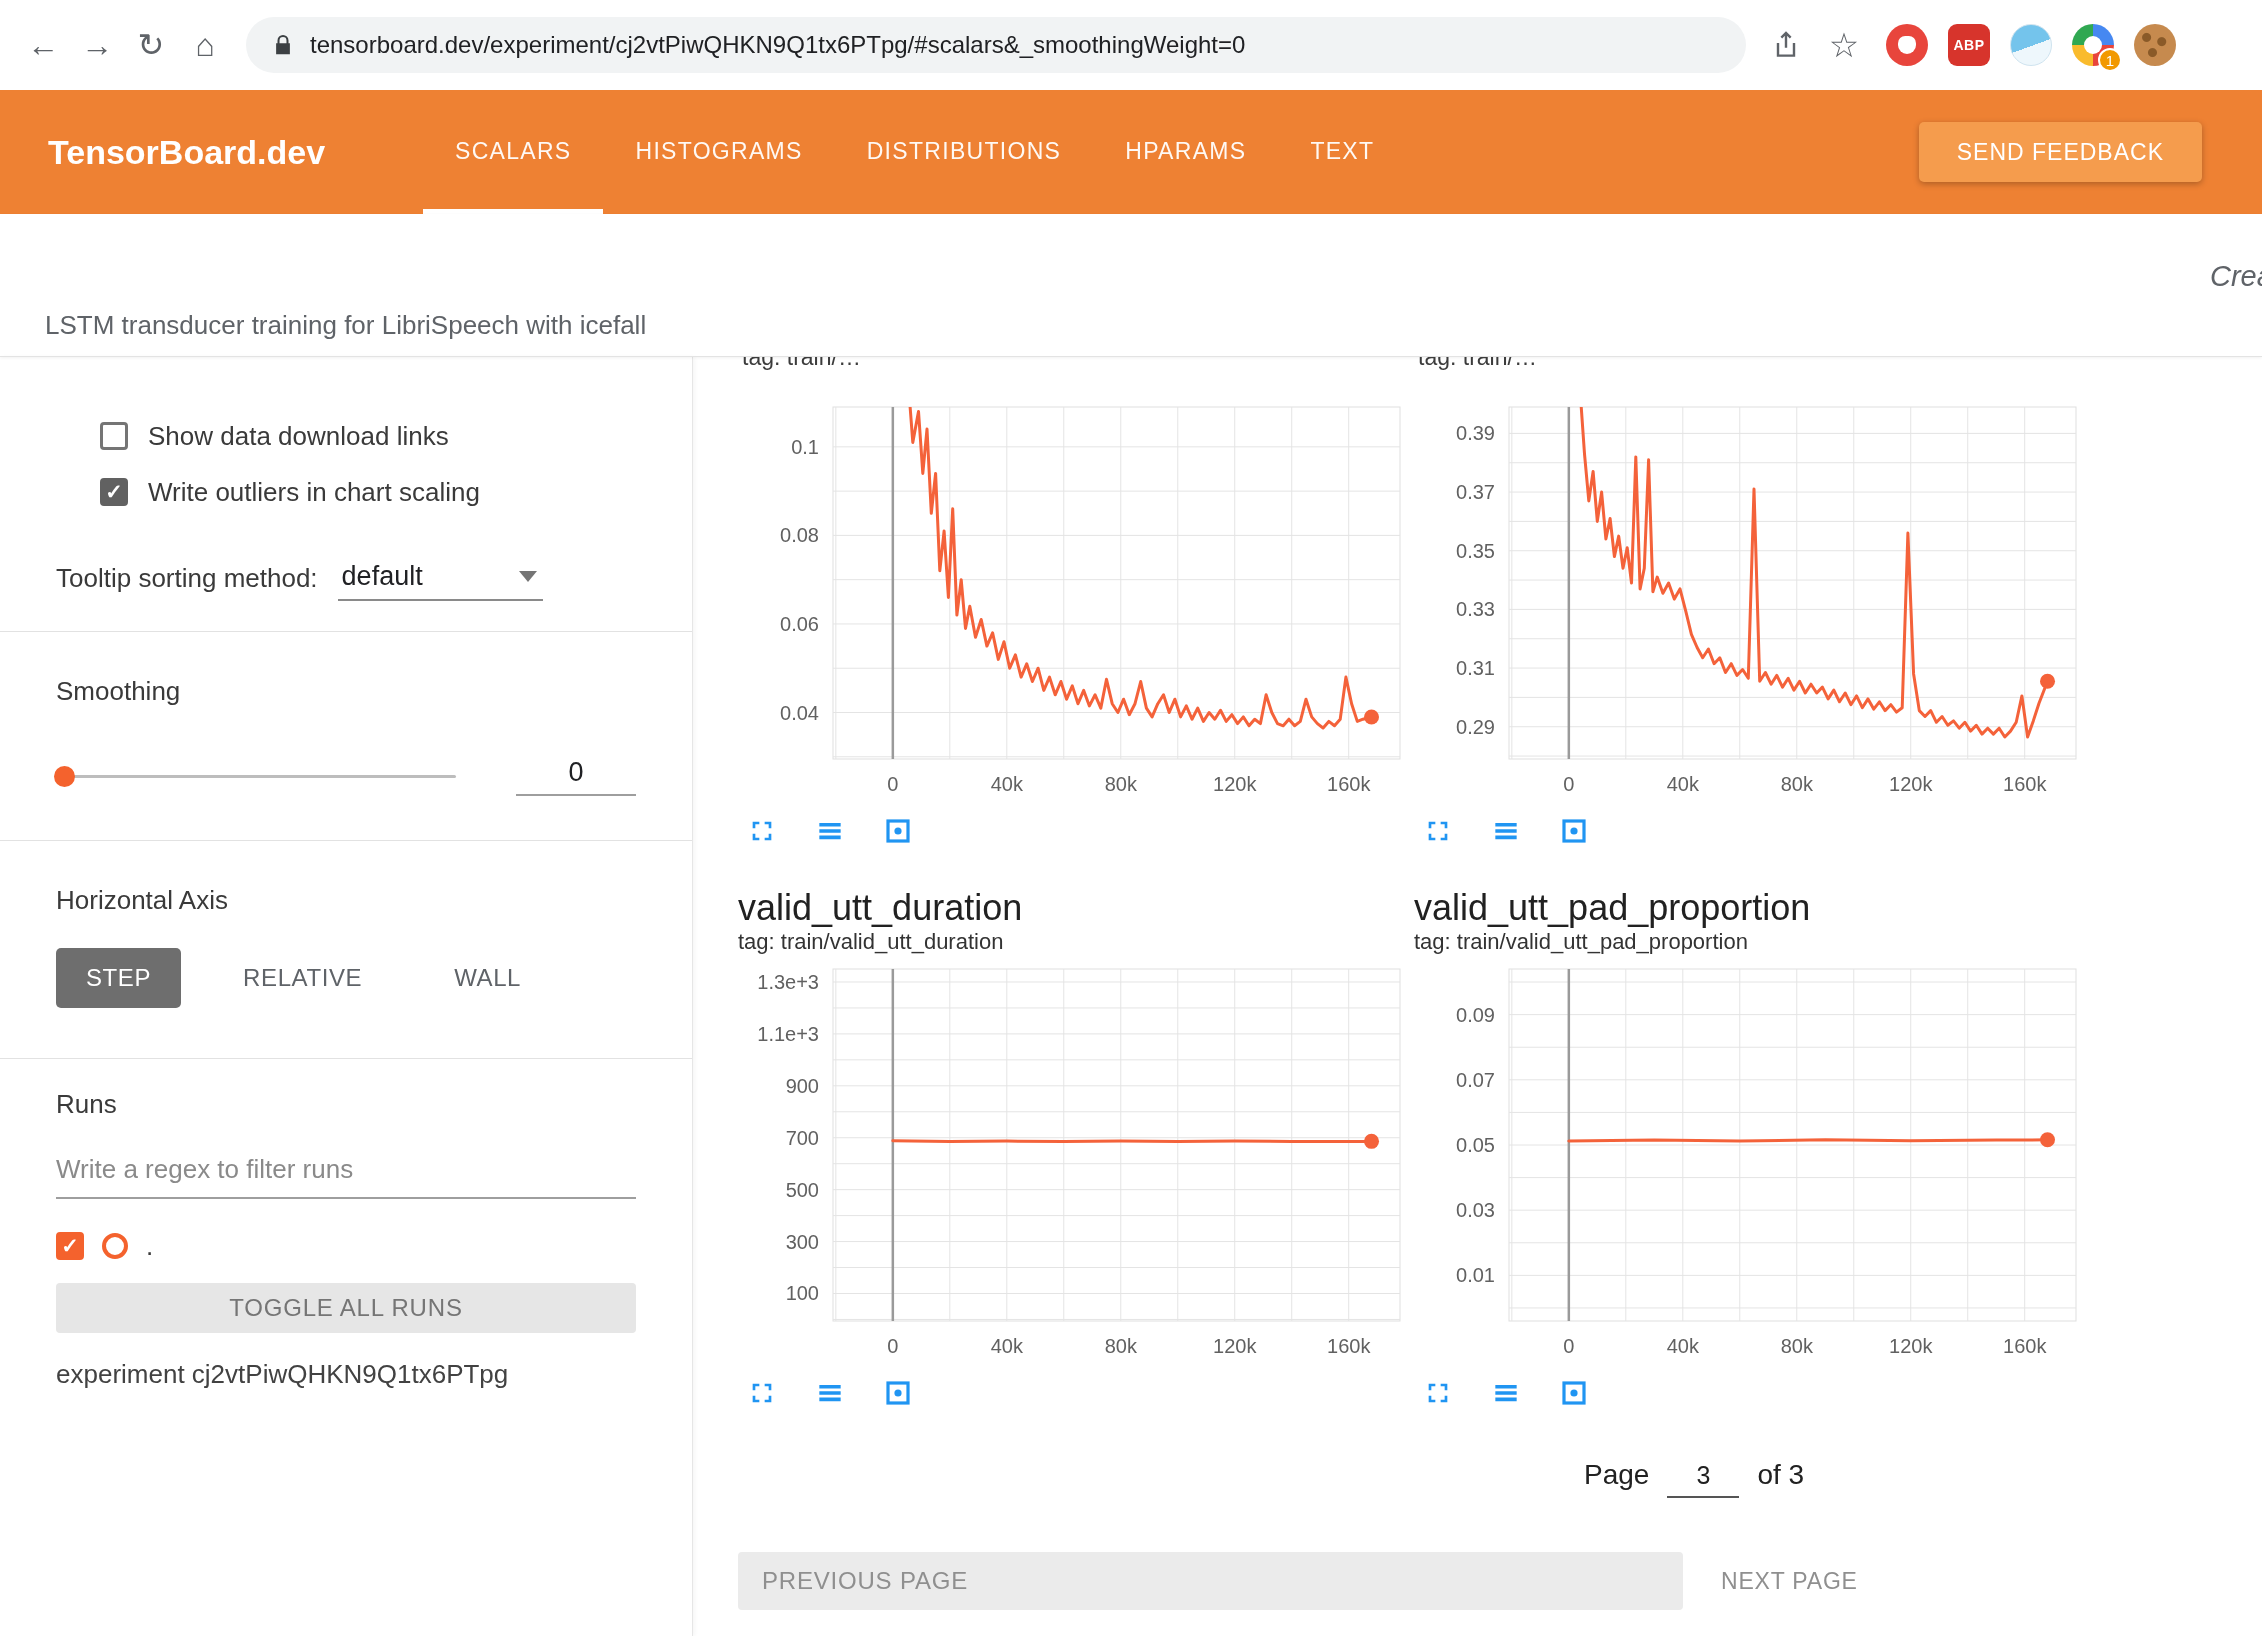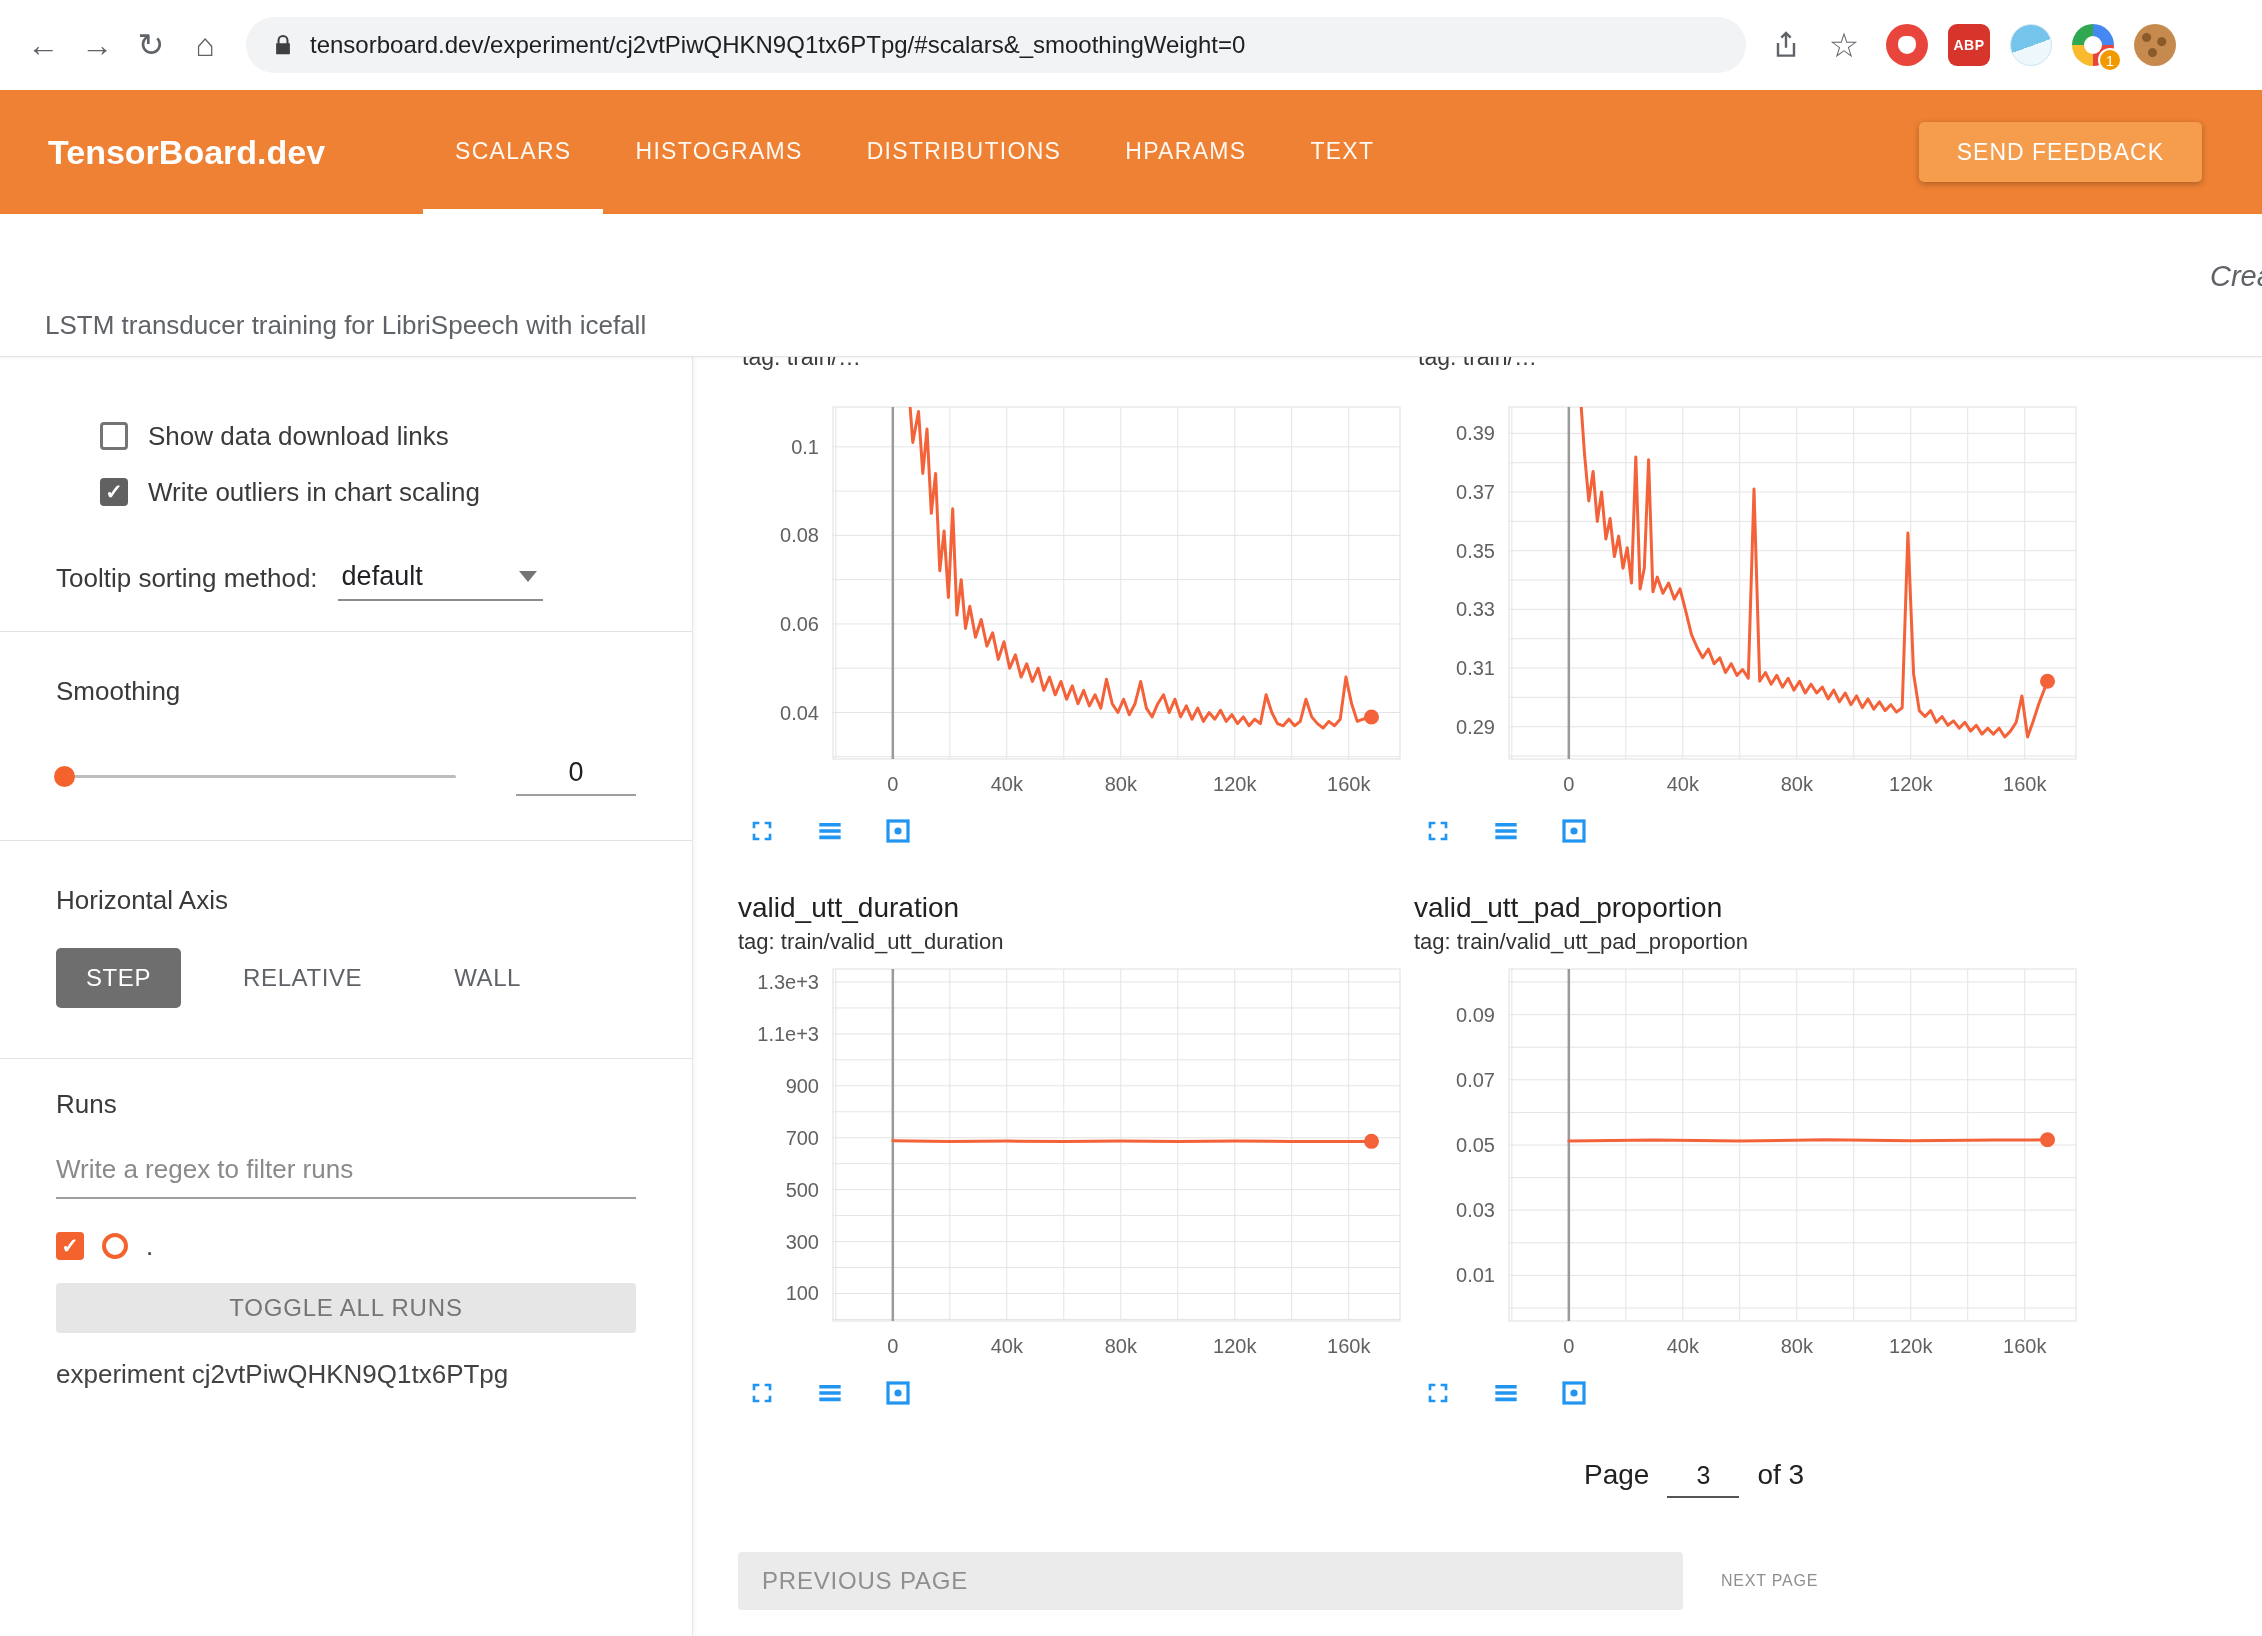--- a/index.html
+++ b/index.html
@@ -85,34 +85,34 @@
                 color:#757575; font-size:24px; letter-spacing:.8px; font-family:inherit; }
   .exp-label { margin-top:26px; font-size:26px; color:#424242; }
 
   
   #main { flex:1 1 auto; padding-left:45px; }
   .charts-row { display:flex; gap:6px; }
   .charts-row.second { margin-top:40px; }
   .chart-card { width:670px; flex:0 0 auto; }
   .clip-head { position:relative; height:20px; overflow:hidden; margin-bottom:22px; }
   .clip-head span { position:absolute; top:-13px; left:4px; font-size:23px; color:#3c3c3c; white-space:nowrap; }
-  .chart-title { font-size:28px; color:#212121; line-height:34px; }
+  .chart-title { font-size:36px; color:#212121; line-height:34px; }
   .chart-tag { font-size:22px; color:#333; line-height:30px; margin-top:2px; }
   .chart-svg { display:block; margin-top:4px; }
   svg text { font-family:"Liberation Sans", sans-serif; fill:#616161; font-size:20px; }
   .icon-row { display:flex; gap:28px; margin:8px 0 0 4px; }
   .chart-icon { width:40px; height:40px; display:flex; align-items:center; justify-content:center; cursor:pointer; }
 
   .pagination { display:flex; align-items:baseline; gap:18px; margin:46px 0 0 846px; font-size:28px; color:#212121; }
   .page-input { width:72px; text-align:center; border:none; border-bottom:2px solid #555;
                 font-size:25px; color:#212121; padding-bottom:6px; background:transparent; font-family:inherit; }
   .page-btn-row { display:flex; align-items:center; gap:38px; margin-top:54px; }
   .prev-btn { width:945px; height:58px; background:#ebebeb; border:none; border-radius:4px; text-align:left;
               padding-left:24px; color:#8f8f8f; font-size:24px; letter-spacing:.8px; font-family:inherit; }
-  .next-btn { background:none; border:none; color:#8f8f8f; font-size:16px; letter-spacing:.8px; font-family:inherit; }
+  .next-btn { background:none; border:none; color:#8f8f8f; font-size:23px; letter-spacing:.8px; font-family:inherit; }
 </style>
 </head>
 <body>
 
 <div id="chrome">
   <div class="nav-ico">←</div>
   <div class="nav-ico">→</div>
   <div class="nav-ico">↻</div>
   <div class="nav-ico">⌂</div>
   <div class="url-pill">

